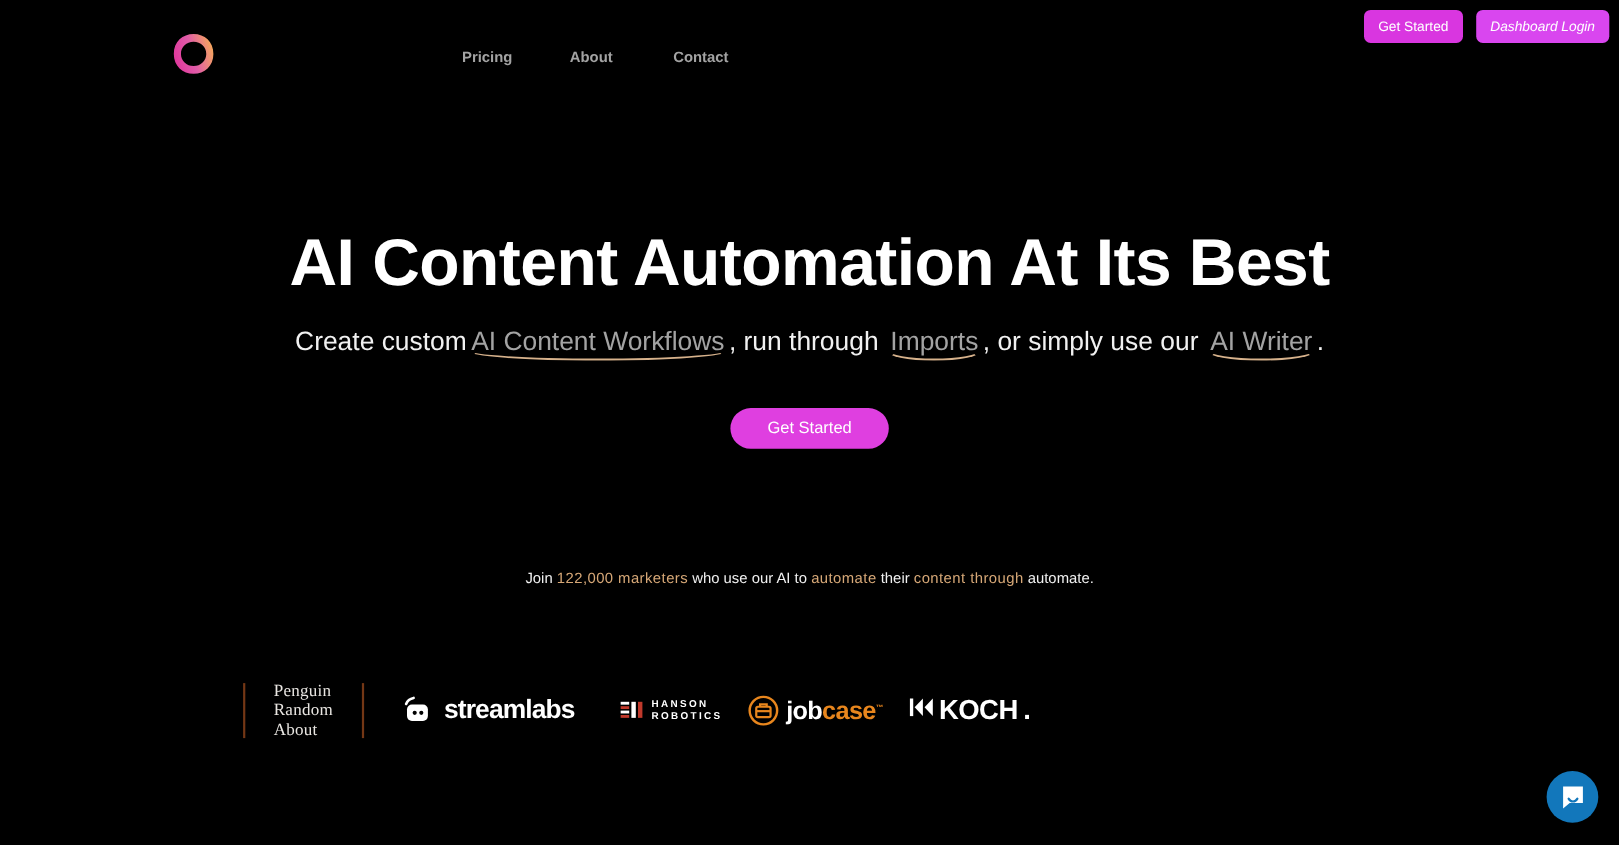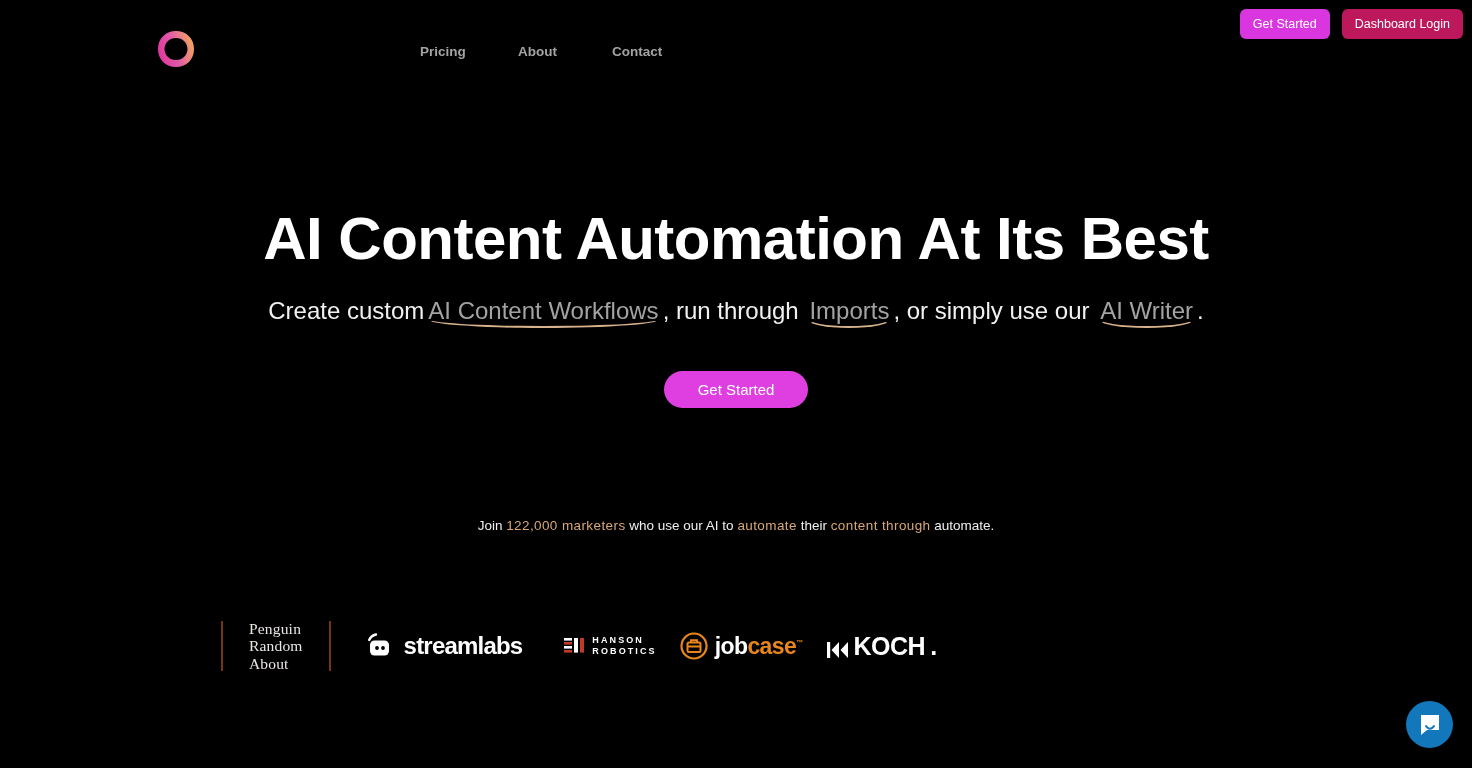--- a/index.html
+++ b/index.html
@@ -74,21 +74,21 @@
     border-radius: 6px;
     font-size: 12.5px;
     font-family: "Liberation Sans", sans-serif;
     cursor: pointer;
     padding: 0 13px;
     height: 30px;
     line-height: 30px;
     white-space: nowrap;
   }
   .btn-magenta { background: #d936e0; color: #ffffff; }
-  .btn-sand    { background: #be185d; color: #ffffff; }
+  .btn-sand    { background: #d946ef; color: #ffffff; font-style: italic; }
 
   
   .hero {
     position: absolute;
     top: 0; left: 0;
     width: 1472px;
     text-align: center;
   }
   .hero-title {
     position: absolute;
@@ -193,21 +193,21 @@
   }
   .sl-wrap { display: flex; align-items: center; gap: 9px; padding: 0 30px; }
   .sl-text { color: #ffffff; font-size: 24px; font-weight: bold; letter-spacing: -0.8px; }
   .hanson { display: flex; align-items: center; gap: 6px; padding: 0 8px; }
   .hanson-text { color: #ffffff; font-size: 9px; font-weight: bold; letter-spacing: 2.1px; line-height: 11px; }
   .jobcase { display: flex; align-items: center; gap: 6px; padding: 0 10px; }
   .jc-text { font-size: 23px; font-weight: bold; letter-spacing: -0.6px; }
   .jc-job { color: #ffffff; }
   .jc-case { color: #e8861d; }
   .jc-tm { color: #e8861d; font-size: 7px; vertical-align: super; }
-  .koch { display: flex; align-items: flex-end; gap: 5px; padding: 0 10px; }
+  .koch { display: flex; align-items: flex-start; gap: 5px; padding: 0 10px; }
   .koch-text { color: #ffffff; font-size: 25px; font-weight: bold; letter-spacing: -0.5px; }
   .koch-dot { color: #ffffff; font-size: 25px; font-weight: bold; }
 
   
   .chat-launcher {
     position: absolute;
     right: 19px;
     bottom: 20px;
     width: 47px;
     height: 47px;

